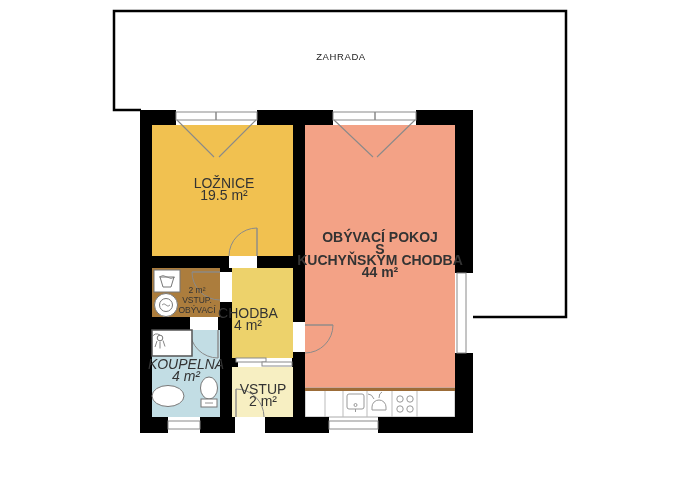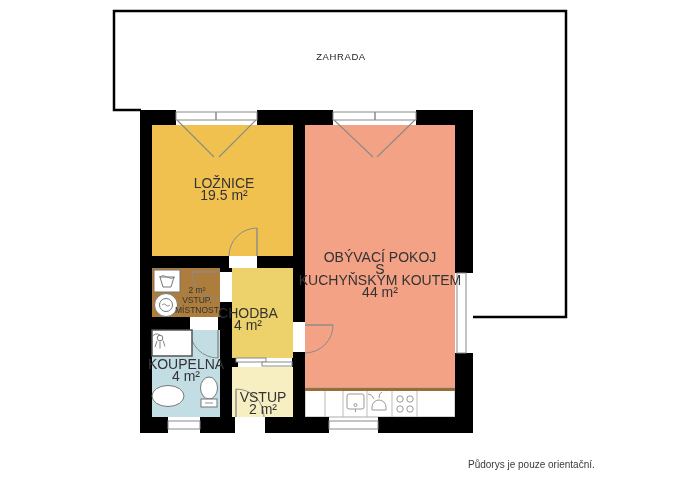--- a/index.html
+++ b/index.html
@@ -157,43 +157,42 @@
 
   <div class="label garden" style="left:341px; top:51px;">
     <span>ZAHRADA</span>
   </div>
 
   <div class="label" style="left:224px; top:178px;">
     <span>LOŽNICE</span>
     <span>19.5 m²</span>
   </div>
 
-  <div class="label" style="left:380px; top:252px;">
+  <div class="label" style="left:380px; top:232px;font-weight:bold;">
     <span>OBÝVACÍ POKOJ</span>
     <span>S</span>
-    <span>KUCHYŇSKÝM KOUTEM</span>
+    <span>KUCHYŇSKÝM CHODBA</span>
     <span>44 m²</span>
   </div>
 
   <div class="label small" style="left:197px; top:285px;">
     <span>2 m²</span>
     <span>VSTUP.</span>
-    <span>MÍSTNOST</span>
+    <span>OBÝVACÍ</span>
   </div>
 
   <div class="label" style="left:248px; top:308px;">
     <span>CHODBA</span>
     <span>4 m²</span>
   </div>
 
-  <div class="label" style="left:186px; top:359px;">
+  <div class="label" style="left:186px; top:359px;font-style:italic;">
     <span>KOUPELNA</span>
     <span>4 m²</span>
   </div>
 
-  <div class="label" style="left:263px; top:392px;">
+  <div class="label" style="left:263px; top:384px;">
     <span>VSTUP</span>
     <span>2 m²</span>
   </div>
 
-  <div class="note" style="left:468px; top:459px;">Půdorys je pouze orientační.</div>
 
 </div>
 
 </body></html>

